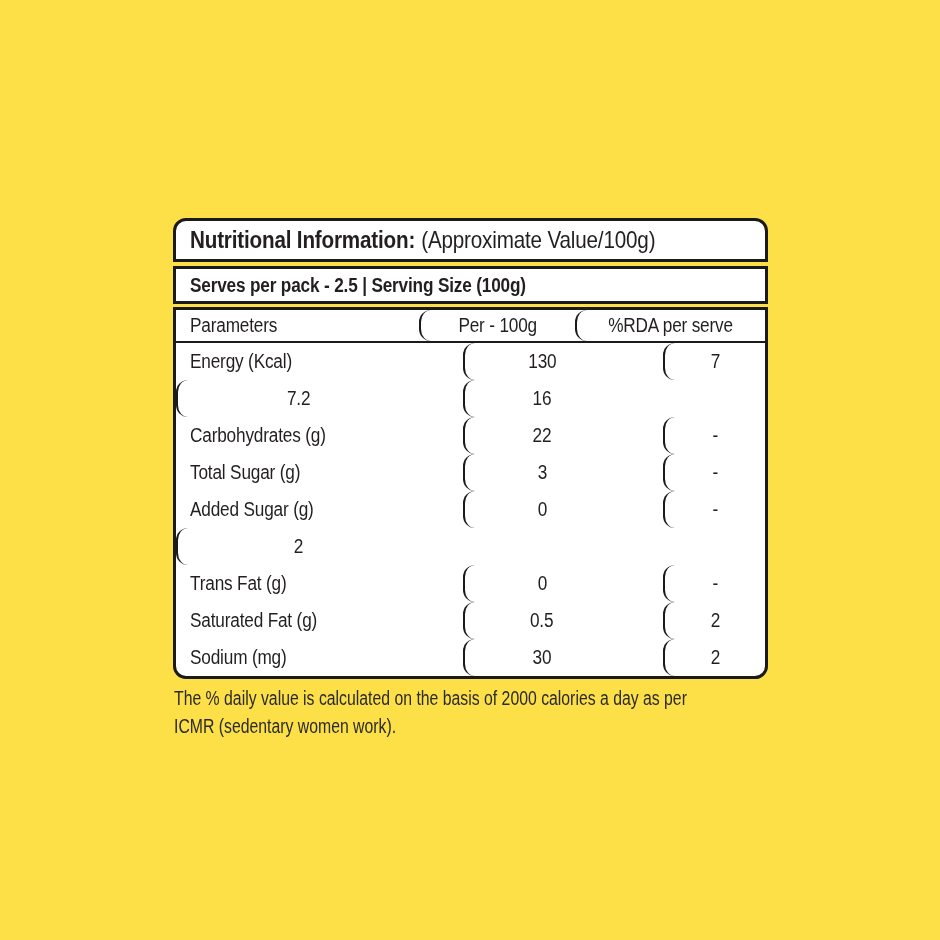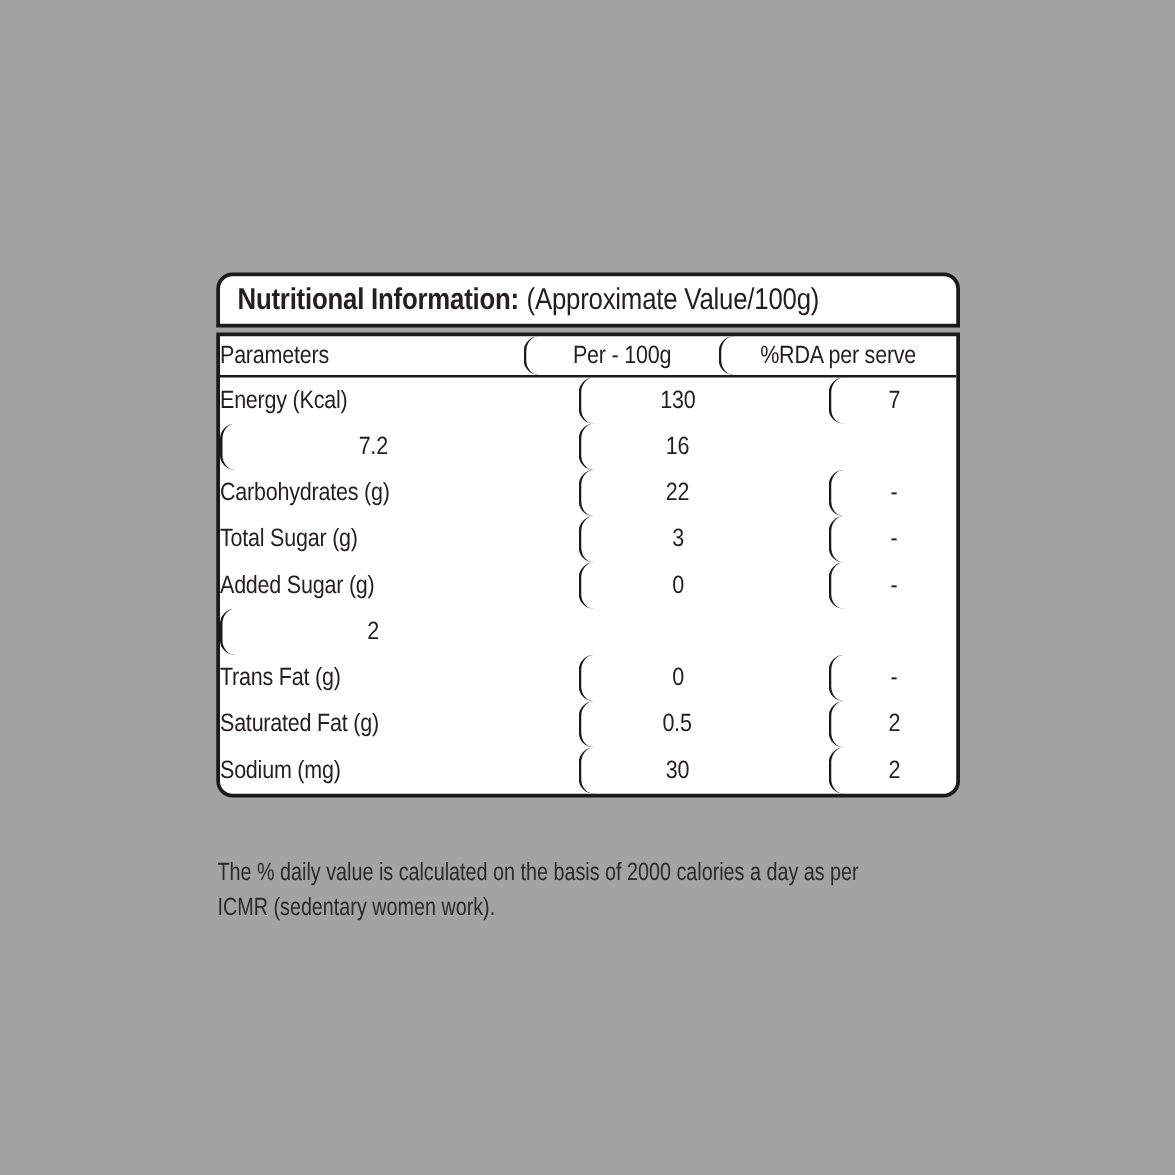--- a/index.html
+++ b/index.html
@@ -6,21 +6,21 @@
   html, body { width: 940px; height: 940px; }
   body {
     font-family: "Liberation Sans", sans-serif;
     background: #ffffff;
     color: #231f20;
   }
   #canvas {
     position: relative;
     width: 940px;
     height: 940px;
-    background: #a3a3a3;
+    background: #fde047;
     overflow: hidden;
   }
   .label-wrap {
     position: absolute;
     left: 173px;
     top: 218px;
     width: 595px;
   }
   .box {
     border: 3px solid #1a1a1a;
@@ -77,21 +77,21 @@
   .body-row {
     height: 37px;
     font-size: 20px;
     gap: 44px;
   }
   .cell {
     display: flex;
     align-items: center;
     overflow: hidden;
   }
-  .cell.c1 { justify-content: flex-start; text-align: center; }
+  .cell.c1 { padding-left: 14px; justify-content: flex-start; text-align: center; }
   .cell.c2, .cell.c3 {
     justify-content: center;
     border-left: 2px solid #1a1a1a;
     border-radius: 12px;
   }
   .footnote {
     position: absolute;
     left: 174px;
     top: 684px;
     width: 620px;
@@ -112,20 +112,23 @@
 <div id="canvas">
 
   <div class="label-wrap">
 
     <div class="box title-box">
       <span class="cond">
         <b>Nutritional Information:</b><span class="title-reg">(Approximate Value/100g)</span>
       </span>
     </div>
 
+    <div class="box serves-box">
+      <span class="cond">Serves per pack - 2.5 | Serving Size (100g)</span>
+    </div>
 
     <div class="box main-box">
 
       <div class="grid-row header-row">
         <div class="cell c1">
           <span class="cond">Parameters</span>
         </div>
         <div class="cell c2">
           <span class="cond-c">Per - 100g</span>
         </div>

